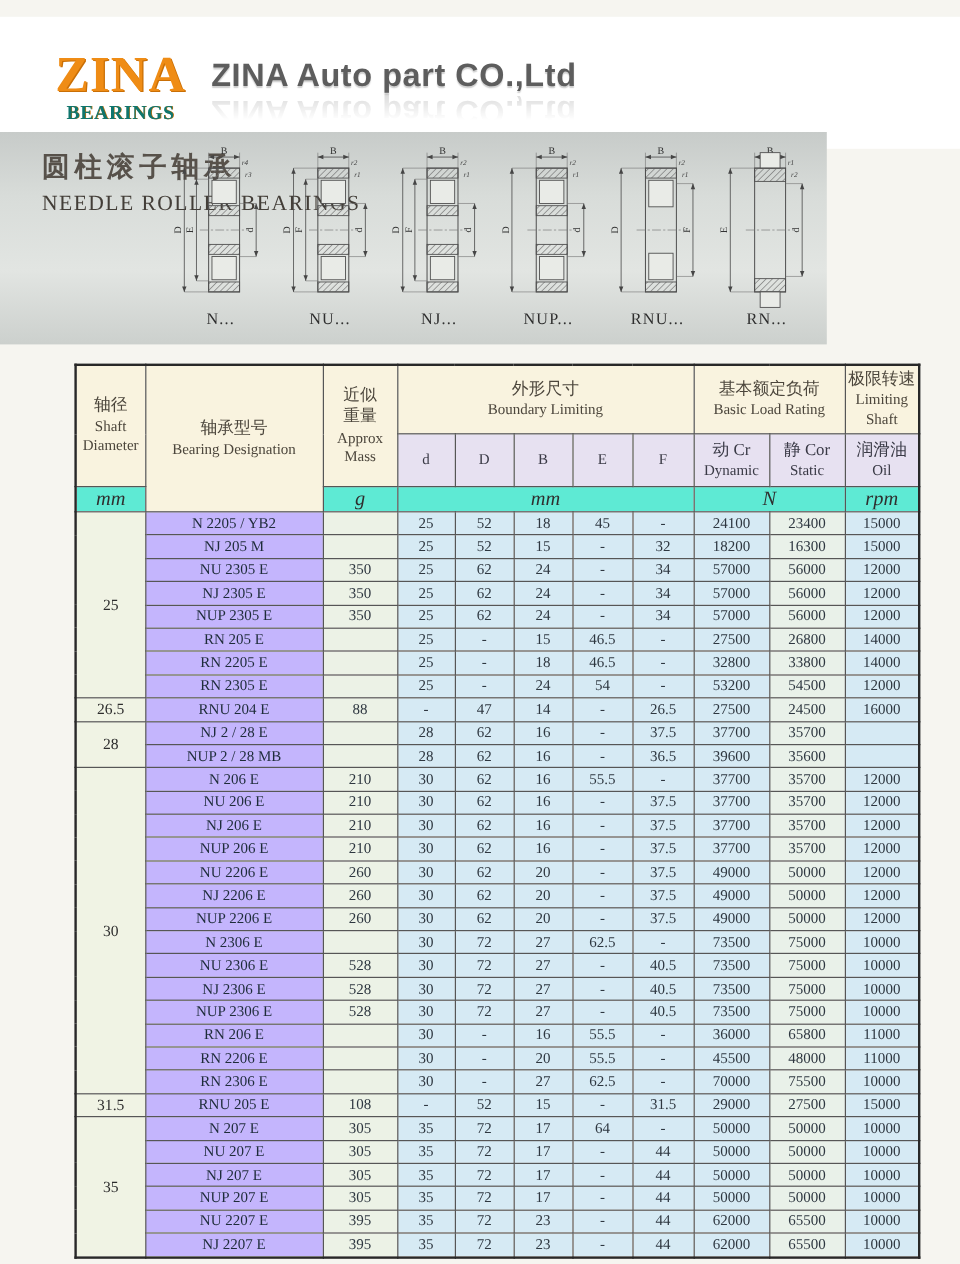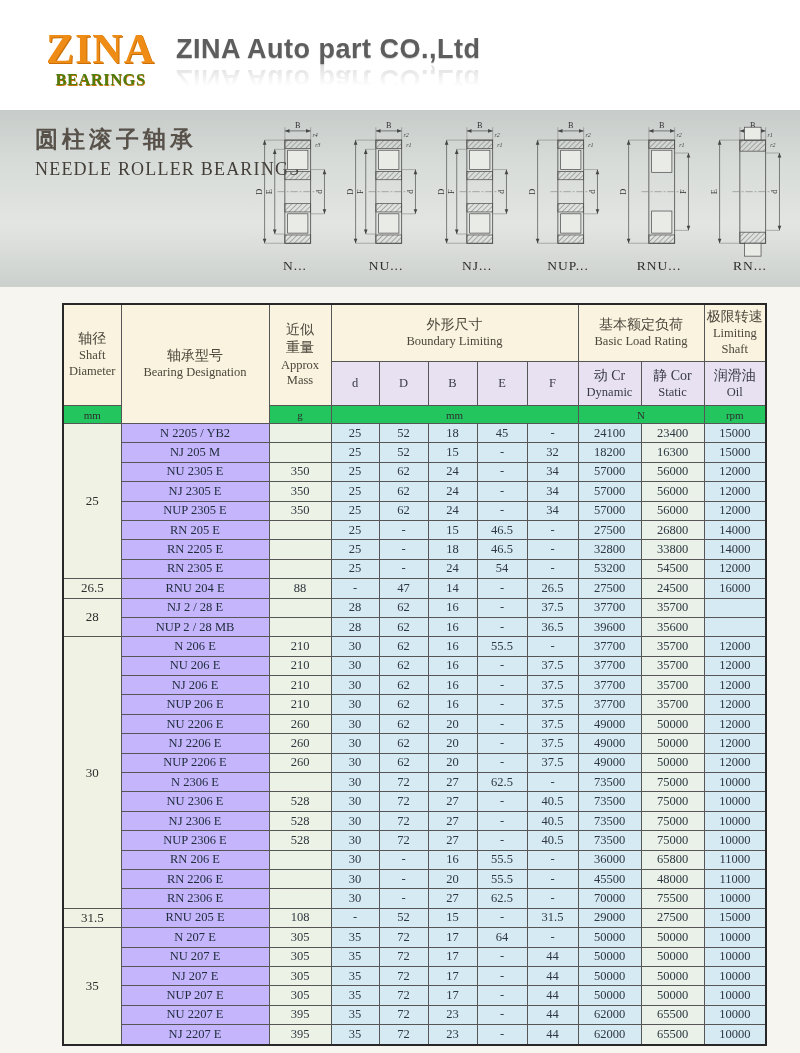--- a/index.html
+++ b/index.html
@@ -5,51 +5,52 @@
   html,body{margin:0;padding:0;}
   body{
     width:800px;height:1053px;
     background:#f6f5f0;
     font-family:"Liberation Serif",serif;
     position:relative;
     overflow:hidden;
   }
   
   .page-header{
-    position:absolute;left:0;top:0;width:800px;height:110px;
+    position:absolute;left:0;top:14px;width:800px;height:110px;
     background:#ffffff;
   }
   .logo{position:absolute;left:46px;top:28px;text-align:center;line-height:1;}
   .logo-top{
     font-family:"Liberation Serif",serif;font-weight:bold;
     font-size:42px;letter-spacing:1px;color:#ef8c15;
     text-shadow:1px 1px 0 #c96f06;
   }
   .logo-bottom{
     font-family:"Liberation Serif",serif;font-weight:bold;
-    font-size:16.5px;letter-spacing:.5px;color:#4d7c0f;
+    font-size:16.5px;letter-spacing:.5px;color:#0f766e;
     text-shadow:.5px .5px 0 #c96f06;margin-top:2px;
   }
   .company-wrap{position:absolute;left:176px;top:34px;}
   .company-title{
     font-family:"Liberation Sans",sans-serif;font-weight:bold;
     font-size:27px;color:#5d5d5d;letter-spacing:.5px;
     text-shadow:0 1px 1px #cfcfcf;
   }
   .company-reflection{
     font-family:"Liberation Sans",sans-serif;font-weight:bold;
     font-size:27px;color:#8a8a8a;letter-spacing:.5px;
     transform:scaleY(-1);opacity:.30;margin-top:-2px;
     -webkit-mask-image:linear-gradient(to bottom,transparent 25%,#000 95%);
     mask-image:linear-gradient(to bottom,transparent 25%,#000 95%);
   }
   
   .band{
-    position:absolute;left:0;top:110px;width:800px;height:177px;
+    position:absolute;left:0;top:110px;width:665px;height:177px;
     background:linear-gradient(180deg,#c7cbc9 0%,#d8dcd9 30%,#e2e5e2 65%,#ccd0cd 100%);
+    padding-left:24px;
   }
   .band-titles{position:absolute;left:35px;top:14px;}
   .band-title-zh{
     font-size:23px;font-weight:bold;color:#57514a;letter-spacing:4px;
     font-family:"Liberation Serif",serif;
   }
   .band-title-en{
     font-size:18px;color:#433e38;letter-spacing:1.2px;margin-top:4px;
     font-family:"Liberation Serif",serif;
   }
@@ -69,21 +70,21 @@
     font-family:"Liberation Serif",serif;
   }
   table.data-table th,table.data-table td{
     border:1px solid #565656;
     text-align:center;vertical-align:middle;
     padding:0 2px;overflow:hidden;white-space:nowrap;
   }
   table.data-table{border:2px solid #282828;}
   .h1 th{height:56px;}
   .h2 th{height:43px;}
-  tr.units td{height:17px;background:#22c55e;font-size:11px;color:#2f2f2f;}
+  tr.units td{height:17px;background:#5eead4;font-size:17px;color:#2f2f2f;font-style:italic;}
   th{font-weight:normal;}
   .cream{background:#f9f3df;color:#4c463c;}
   .lav{background:#e7e1f1;color:#3a3a46;}
   .zh{font-size:14px;line-height:1.3;display:block;}
   .en{font-size:12.5px;line-height:1.25;display:block;}
   td.shaft{background:#f0f3e4;font-size:13px;color:#2d2d2d;}
   td.des{background:#c4b5fd;font-weight:normal;color:#1e2c3a;font-size:12.5px;text-align:center;}
   td.blu{background:#d6eaf4;color:#2e3740;font-size:12.5px;}
   td.grn{background:#ecf2e6;color:#2e3740;font-size:12.5px;}
   td.stat{background:#e9f1e9;}

